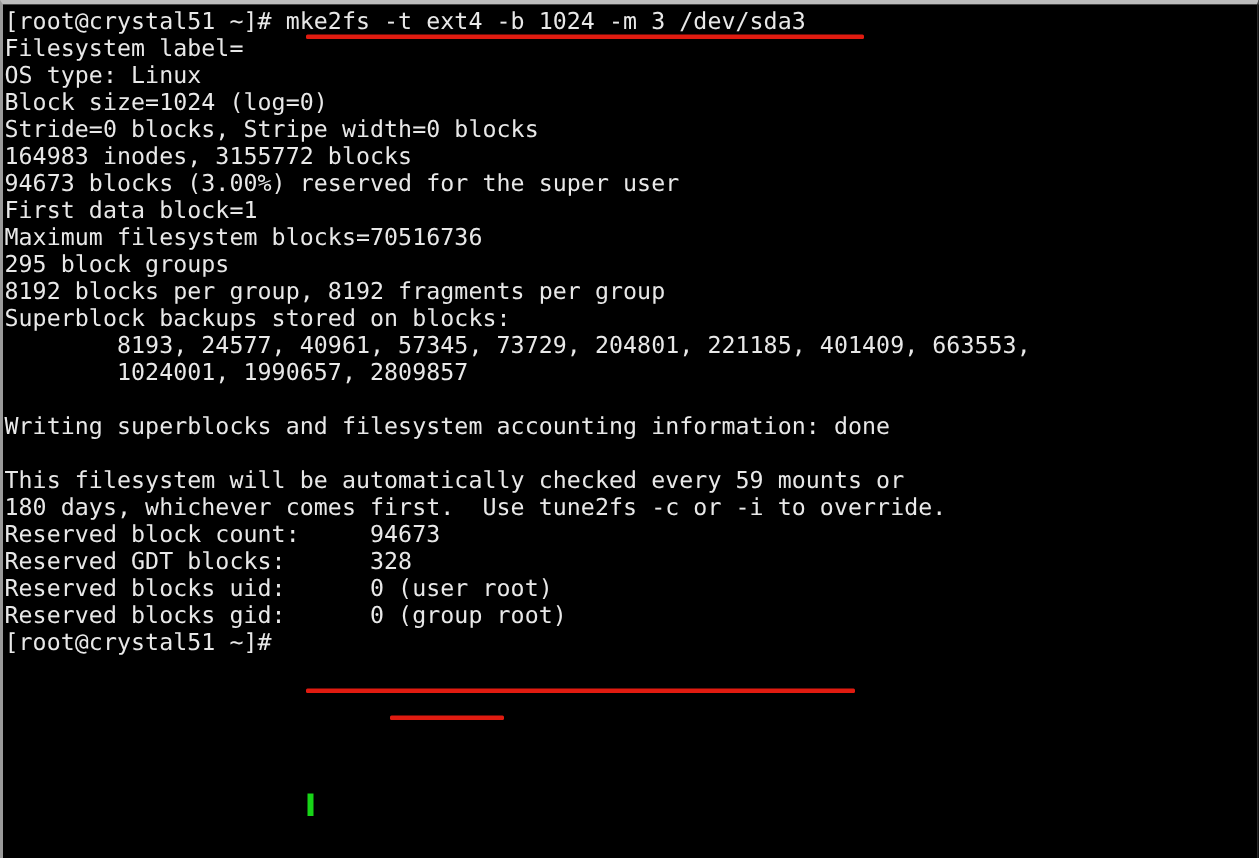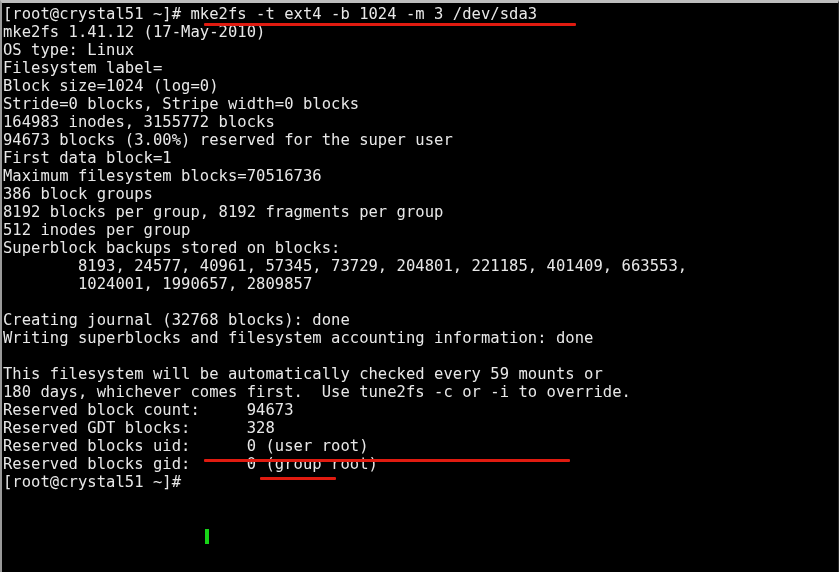--- a/index.html
+++ b/index.html
@@ -72,37 +72,34 @@
     background: #17d417;
   }
 </style>
 </head>
 <body>
 
 <div id="terminal-window">
   <div id="terminal-screen">
 
     <div class="term-line">[root@crystal51 ~]# mke2fs -t ext4 -b 1024 -m 3 /dev/sda3</div>
-    <div class="term-line">mke2fs 1.41.12 (17-May-2010)</div>
+    <div class="term-line">Filesystem label=</div>
     <div class="term-line">OS type: Linux</div>
-    <div class="term-line">Filesystem label=</div>
     <div class="term-line">Block size=1024 (log=0)</div>
     <div class="term-line">Stride=0 blocks, Stripe width=0 blocks</div>
     <div class="term-line">164983 inodes, 3155772 blocks</div>
     <div class="term-line">94673 blocks (3.00%) reserved for the super user</div>
     <div class="term-line">First data block=1</div>
     <div class="term-line">Maximum filesystem blocks=70516736</div>
-    <div class="term-line">386 block groups</div>
+    <div class="term-line">295 block groups</div>
     <div class="term-line">8192 blocks per group, 8192 fragments per group</div>
-    <div class="term-line">512 inodes per group</div>
     <div class="term-line">Superblock backups stored on blocks:</div>
     <div class="term-line">        8193, 24577, 40961, 57345, 73729, 204801, 221185, 401409, 663553,</div>
     <div class="term-line">        1024001, 1990657, 2809857</div>
     <div class="term-line blank"></div>
-    <div class="term-line">Creating journal (32768 blocks): done</div>
     <div class="term-line">Writing superblocks and filesystem accounting information: done</div>
     <div class="term-line blank"></div>
     <div class="term-line">This filesystem will be automatically checked every 59 mounts or</div>
     <div class="term-line">180 days, whichever comes first.  Use tune2fs -c or -i to override.</div>
     <div class="term-line">Reserved block count:     94673</div>
     <div class="term-line">Reserved GDT blocks:      328</div>
     <div class="term-line">Reserved blocks uid:      0 (user root)</div>
     <div class="term-line">Reserved blocks gid:      0 (group root)</div>
     <div class="term-line">[root@crystal51 ~]# </div>
 

